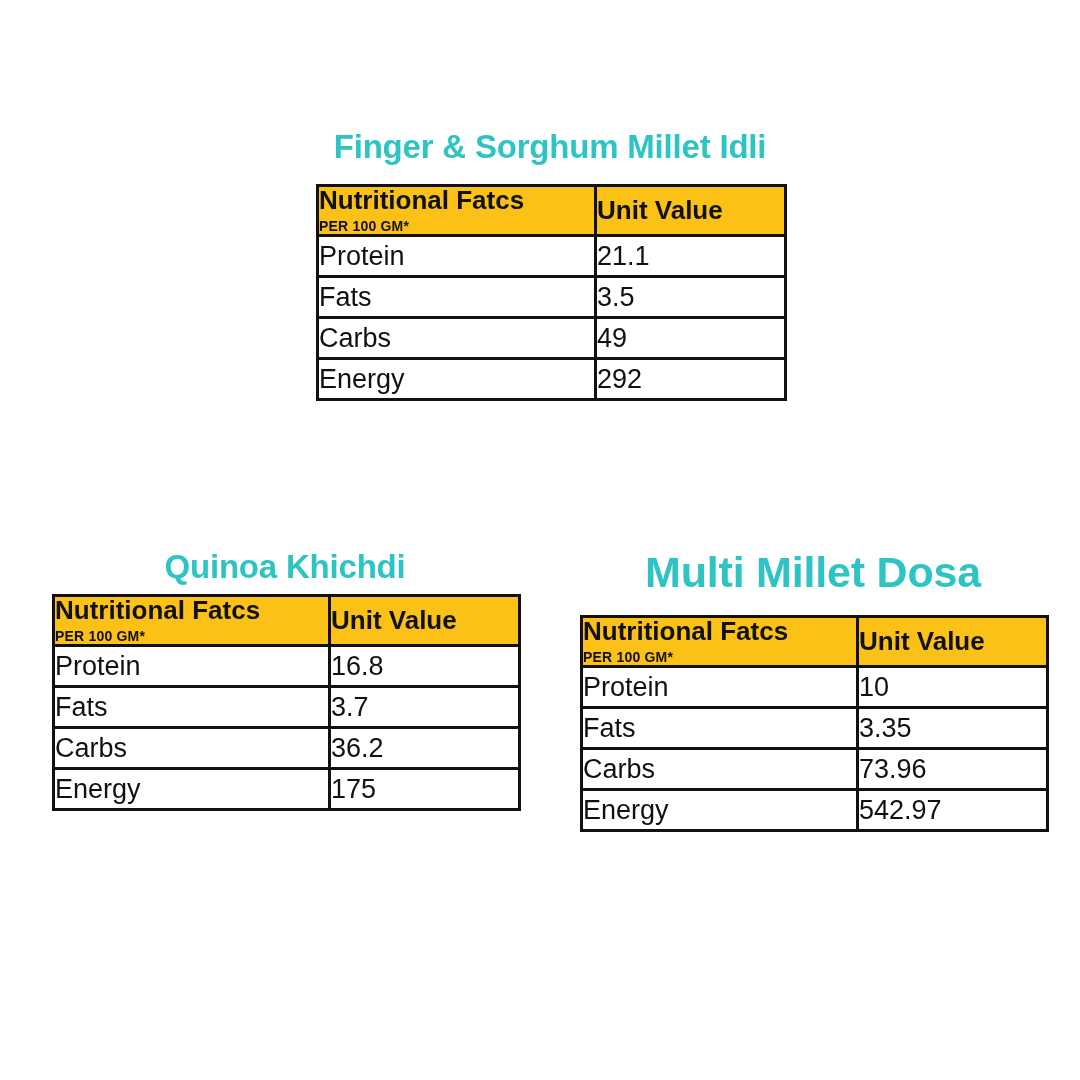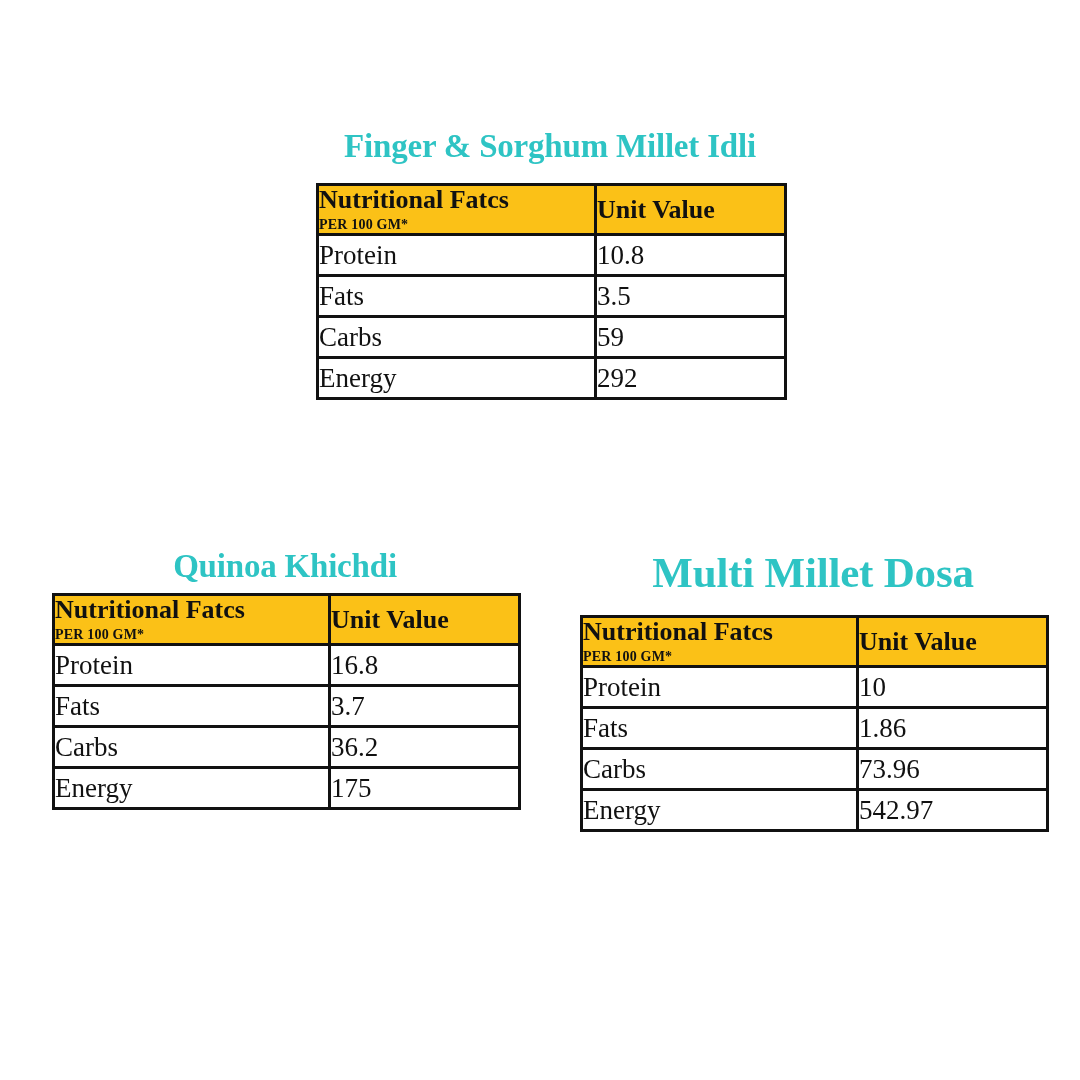--- a/index.html
+++ b/index.html
@@ -13,21 +13,20 @@
     font-family: "Liberation Sans", sans-serif;
     color: #111111;
     position: relative;
     overflow: hidden;
   }
 
   .page {
     position: relative;
     width: 988px;
     height: 1080px;
-    font-family: Liberation Serif, serif;
   }
 
   .card {
     position: absolute;
   }
 
   .card-title {
     color: #2ec4c4;
     font-weight: bold;
     letter-spacing: -0.2px;
@@ -146,29 +145,29 @@
           <td class="head-cell">
             <div class="head-main">Nutritional Fatcs</div>
             <div class="head-sub">PER 100 GM*</div>
           </td>
           <td class="head-cell">
             <div class="head-main">Unit Value</div>
           </td>
         </tr>
         <tr>
           <td class="cell-text">Protein</td>
-          <td class="cell-text">10.8</td>
+          <td class="cell-text">21.1</td>
         </tr>
         <tr>
           <td class="cell-text">Fats</td>
           <td class="cell-text">3.5</td>
         </tr>
         <tr>
           <td class="cell-text">Carbs</td>
-          <td class="cell-text">59</td>
+          <td class="cell-text">49</td>
         </tr>
         <tr>
           <td class="cell-text">Energy</td>
           <td class="cell-text">292</td>
         </tr>
       </tbody>
     </table>
   </div>
 
   <div class="card" id="card-quinoa">
@@ -224,21 +223,21 @@
           <td class="head-cell">
             <div class="head-main">Unit Value</div>
           </td>
         </tr>
         <tr>
           <td class="cell-text">Protein</td>
           <td class="cell-text">10</td>
         </tr>
         <tr>
           <td class="cell-text">Fats</td>
-          <td class="cell-text">1.86</td>
+          <td class="cell-text">3.35</td>
         </tr>
         <tr>
           <td class="cell-text">Carbs</td>
           <td class="cell-text">73.96</td>
         </tr>
         <tr>
           <td class="cell-text">Energy</td>
           <td class="cell-text">542.97</td>
         </tr>
       </tbody>

